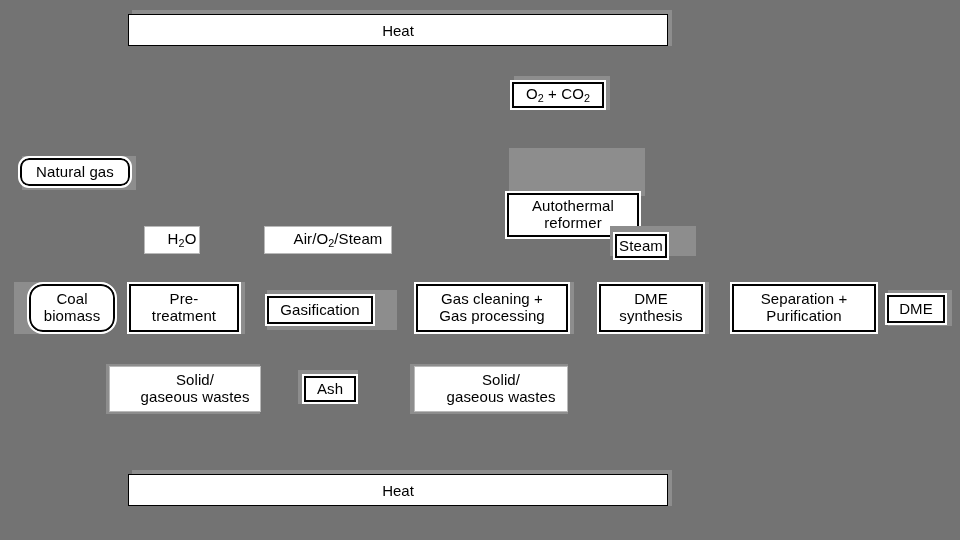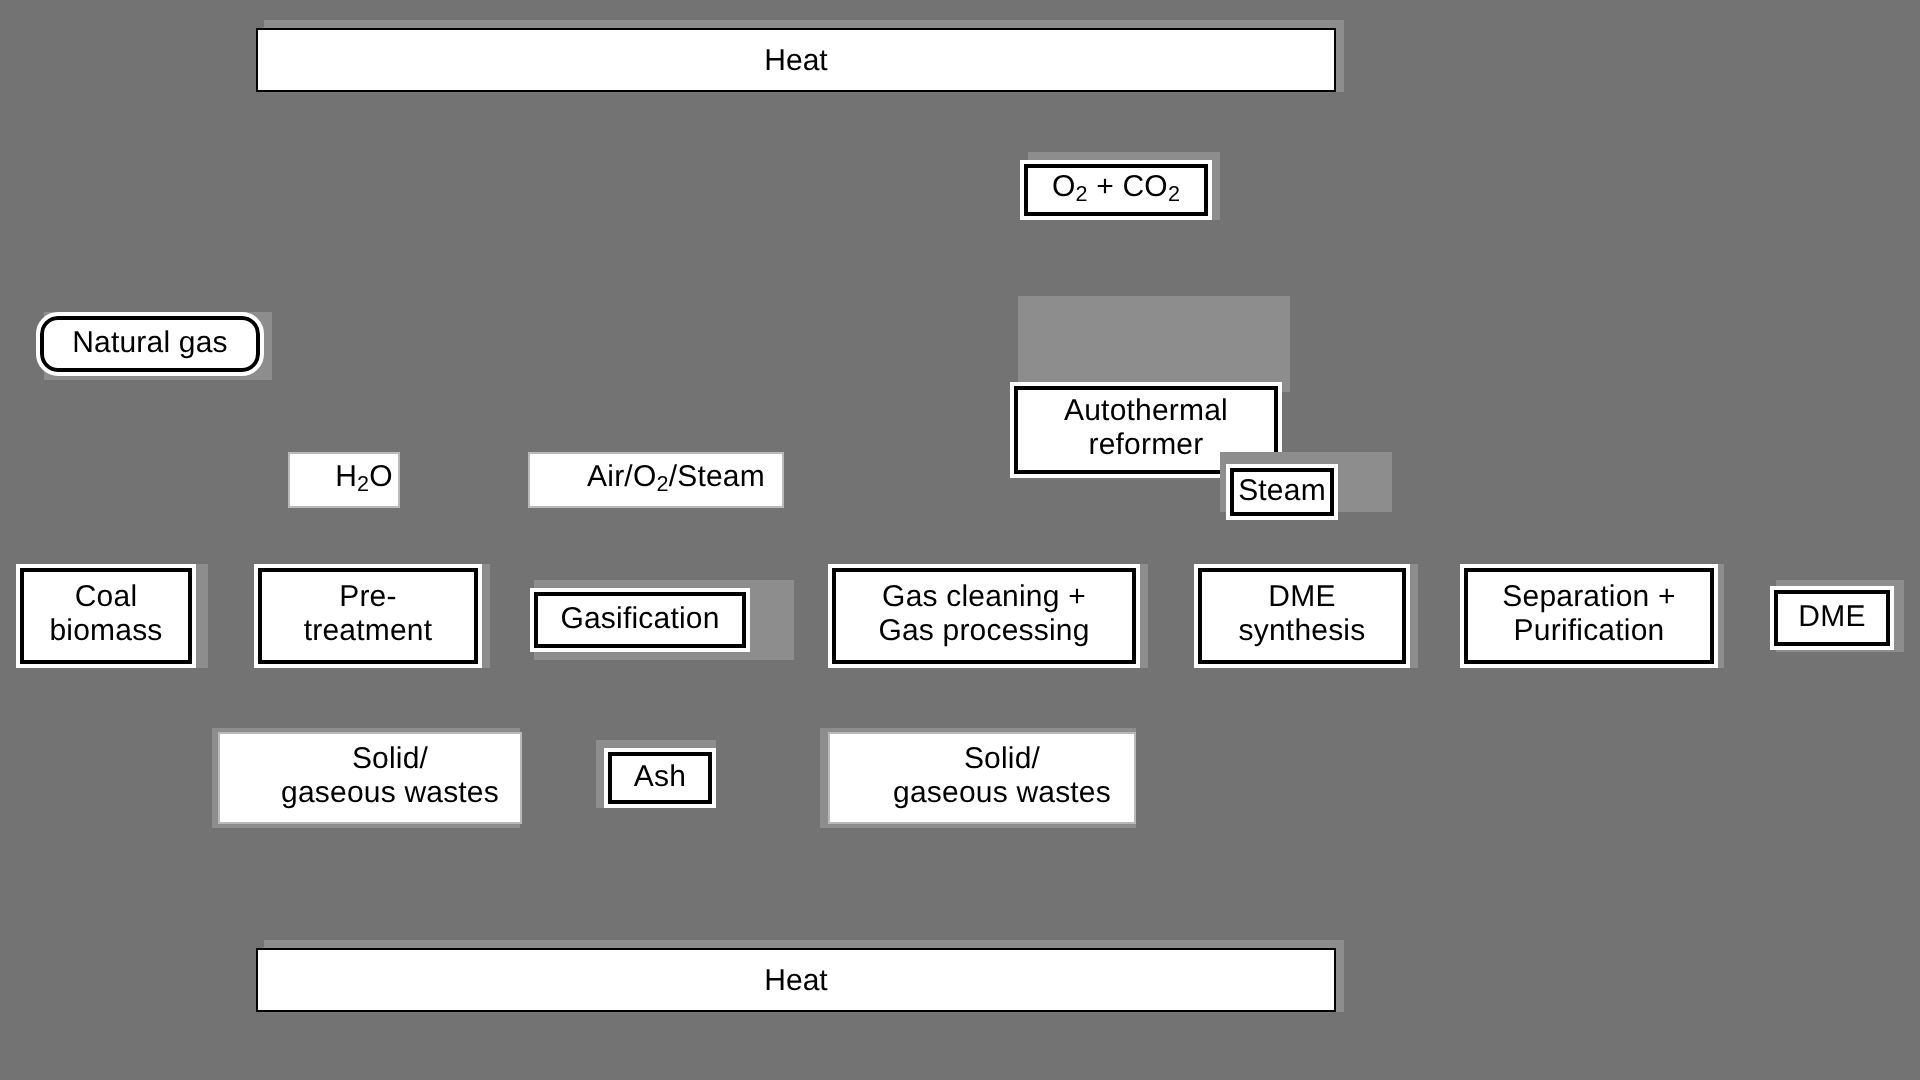--- a/index.html
+++ b/index.html
@@ -103,21 +103,21 @@
   <div class="node flat fs15" style="left:264px; top:226px; width:128px; height:28px;">
     <span><span>Air/O</span><span class="sub">2</span><span>/Steam</span></span>
   </div>
 
   <div class="plate" style="left:610px; top:226px; width:86px; height:30px;"></div>
   <div class="node dbl fs15" style="left:613px; top:232px; width:56px; height:28px;">
     <span>Steam</span>
   </div>
 
   <div class="plate" style="left:14px; top:282px; width:90px; height:52px;"></div>
-  <div class="node dbl fs15" style="left:8px; top:282px; width:90px; height:52px;">
+  <div class="node dbl fs15" style="left:27px; top:282px; width:90px; height:52px;border-radius:16px;">
     <span>Coal
 biomass</span>
   </div>
 
   <div class="plate" style="left:131px; top:282px; width:114px; height:52px;"></div>
   <div class="node dbl fs15" style="left:127px; top:282px; width:114px; height:52px;">
     <span>Pre-
 treatment</span>
   </div>
 
@@ -132,21 +132,21 @@
 Gas processing</span>
   </div>
 
   <div class="plate" style="left:601px; top:282px; width:108px; height:52px;"></div>
   <div class="node dbl fs15" style="left:597px; top:282px; width:108px; height:52px;">
     <span>DME
 synthesis</span>
   </div>
 
   <div class="plate" style="left:734px; top:282px; width:128px; height:52px;"></div>
-  <div class="node dbl fs15" style="left:730px; top:282px; width:129px; height:52px;">
+  <div class="node dbl fs15" style="left:730px; top:282px; width:148px; height:52px;">
     <span>Separation +
 Purification</span>
   </div>
 
   <div class="plate" style="left:888px; top:290px; width:64px; height:36px;"></div>
   <div class="node dbl fs15" style="left:885px; top:293px; width:62px; height:32px;">
     <span>DME</span>
   </div>
 
   <div class="plate" style="left:106px; top:364px; width:154px; height:50px;"></div>

